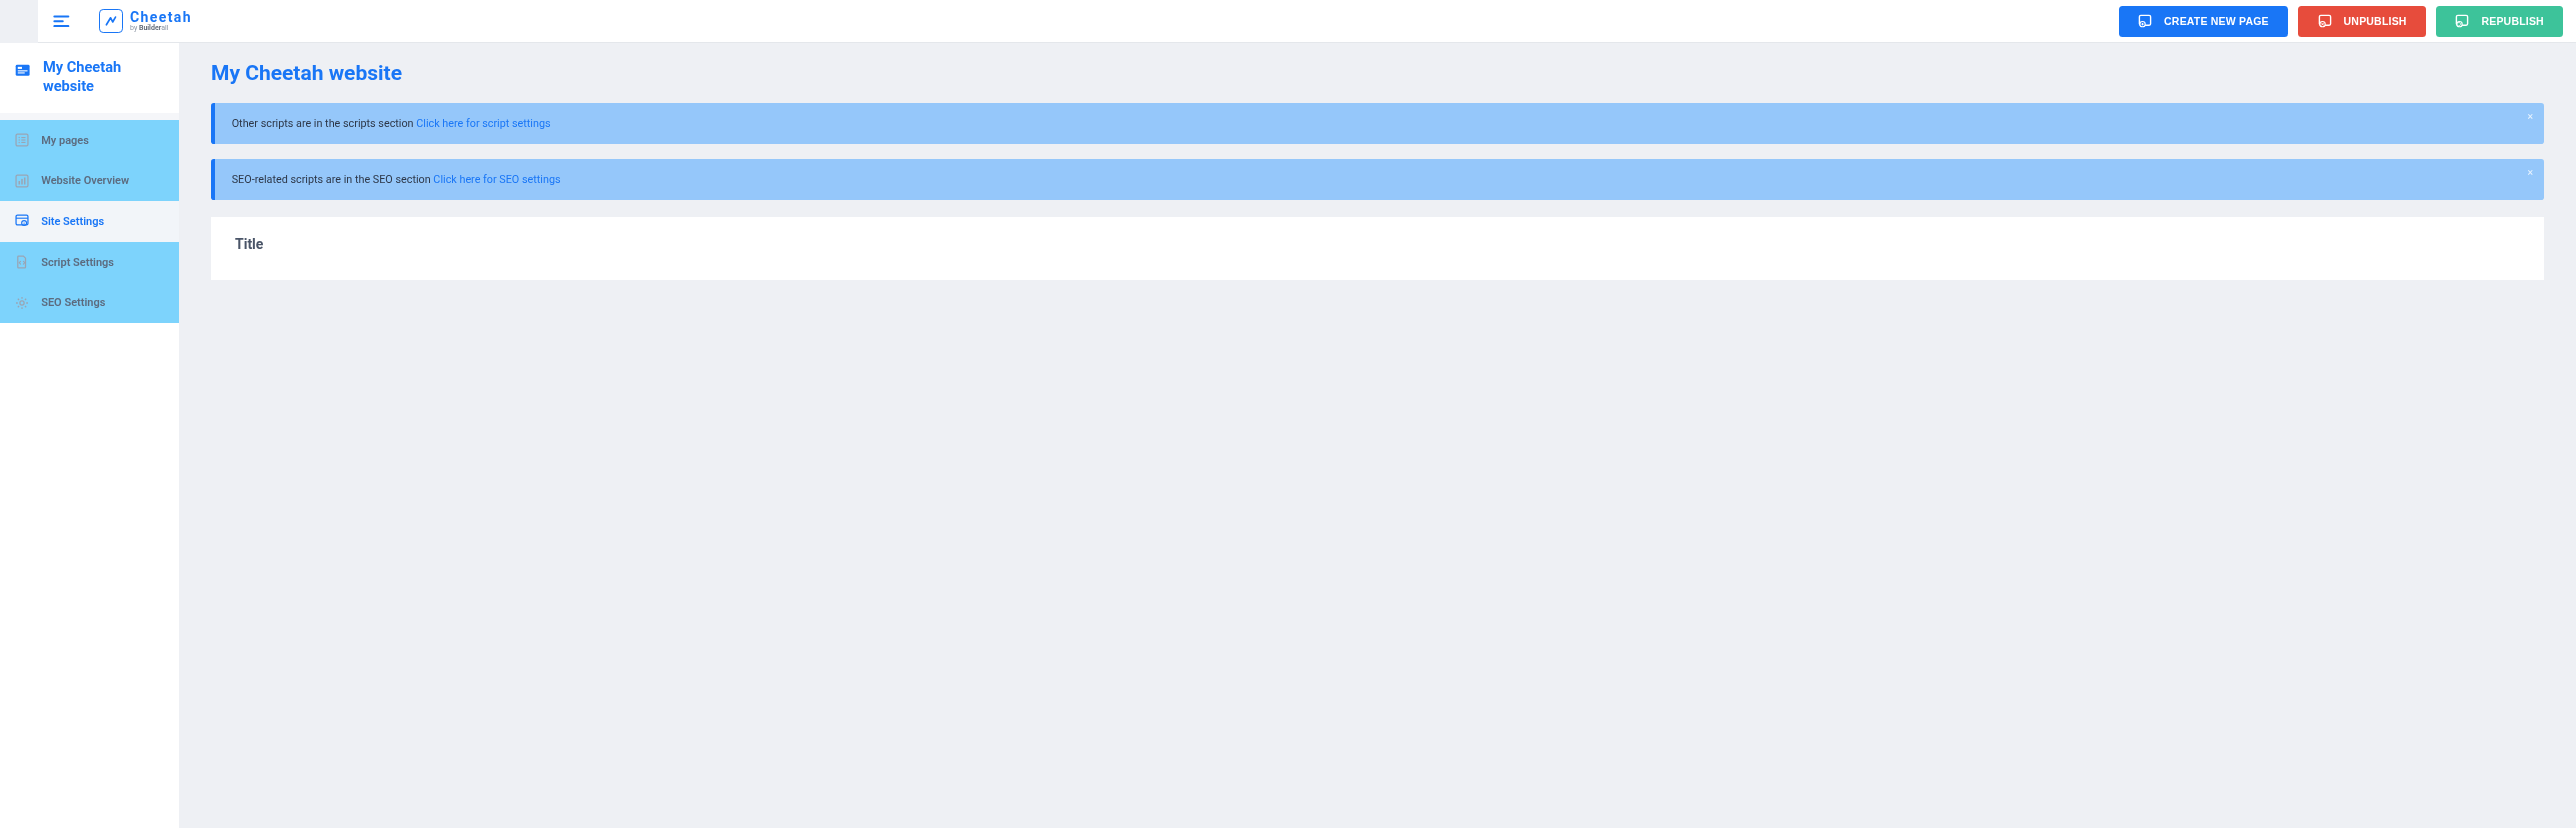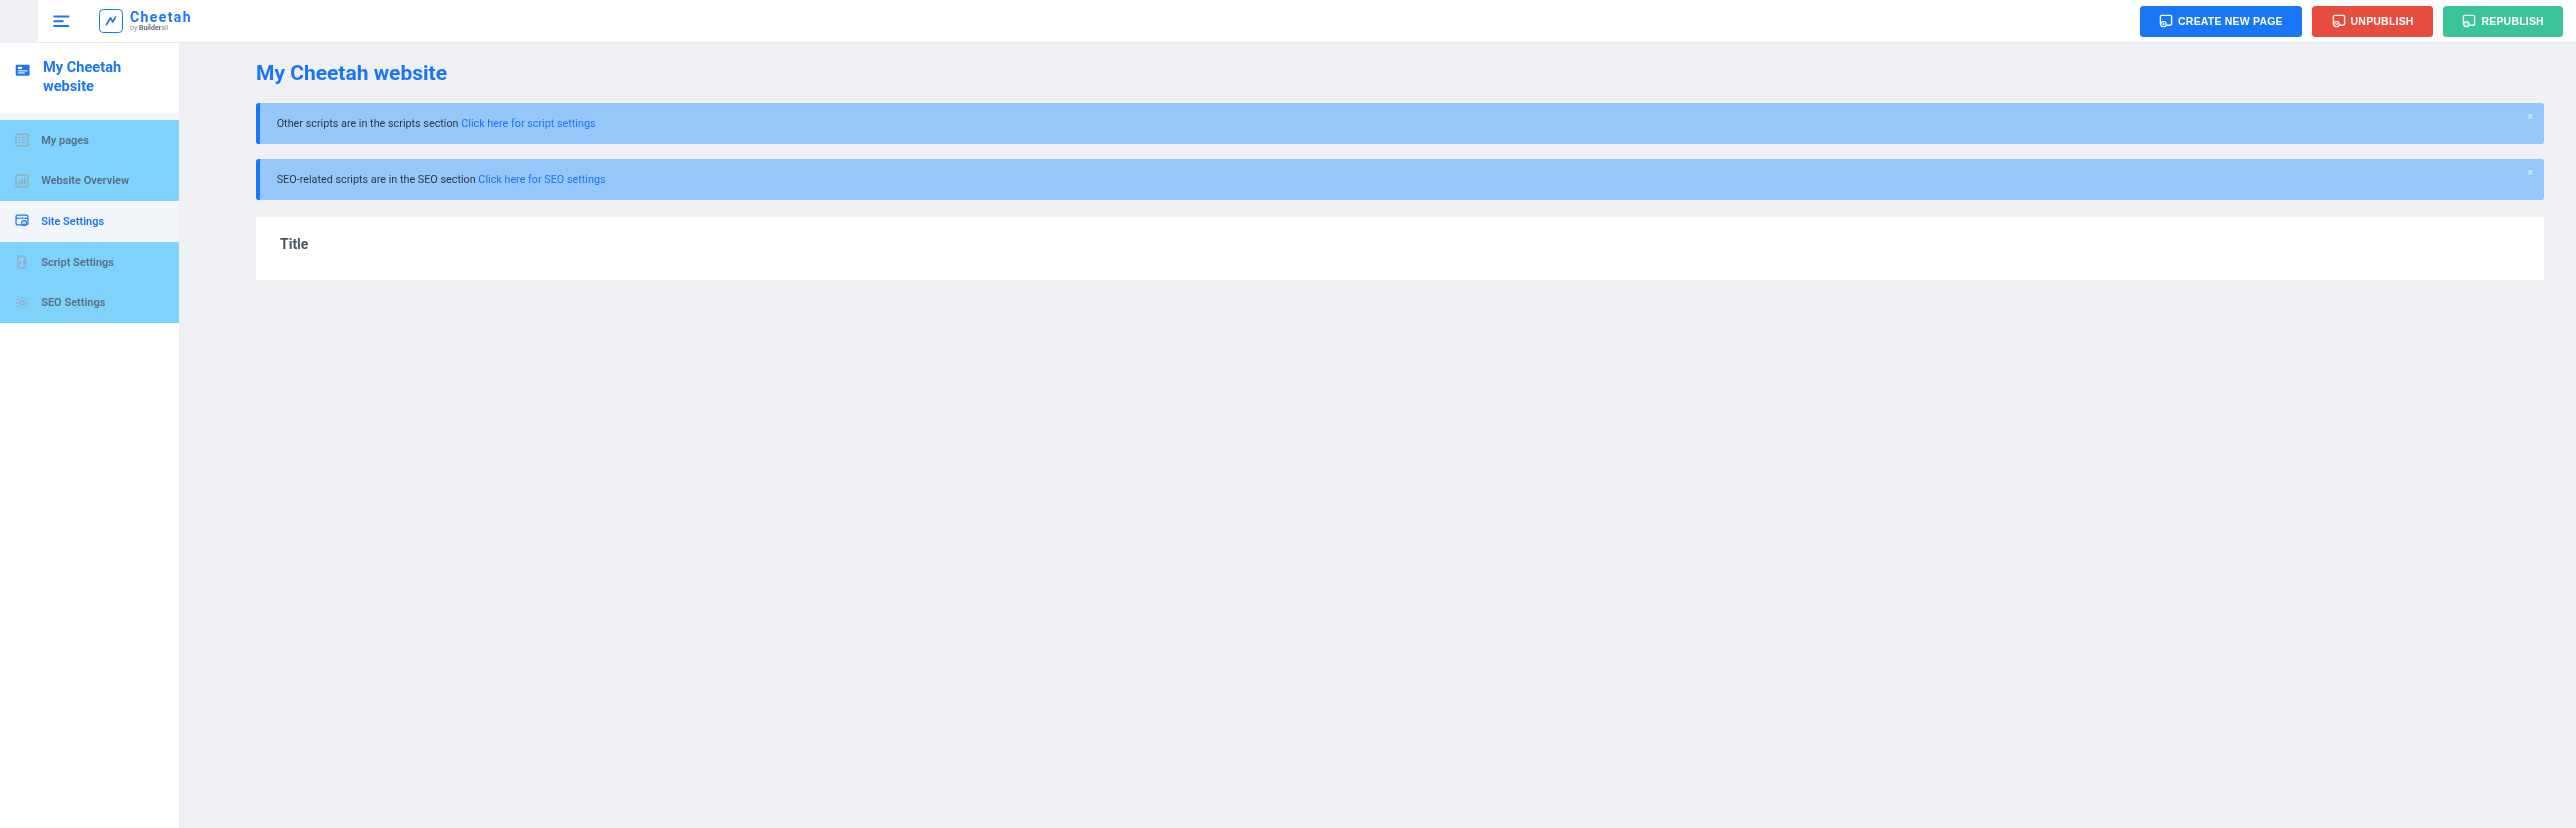--- a/index.html
+++ b/index.html
@@ -66,38 +66,38 @@
     .logo-sub .strong { color: #5a6472; font-weight: 600; }
     .header-spacer { flex: 1; }
     .header-actions {
       display: flex;
       gap: 9.8px;
       padding-right: 12.6px;
     }
     .btn {
       display: inline-flex;
       align-items: center;
-      gap: 5px;
+      gap: 12px;
       padding: 0 19.5px;
       height: 31px;
       border: none;
       border-radius: 3.5px;
       color: #fff;
       font-weight: 700;
       font-size: 10.5px;
       letter-spacing: 0.2px;
       cursor: pointer;
     }
     .btn-blue { background: #1976f6; }
     .btn-red { background: #e74c3c; }
     .btn-green { background: #3dc39a; }
     .btn .icn { display: inline-flex; }
 
     
-    .layout { display: flex; gap: 45px; }
+    .layout { display: flex; }
 
     
     .sidebar {
       width: 179px;
       background: #fff;
       min-height: calc(100vh - 43px);
       flex-shrink: 0;
     }
     .site-title-block {
       padding: 15.3px 14px 16.7px 43px;

